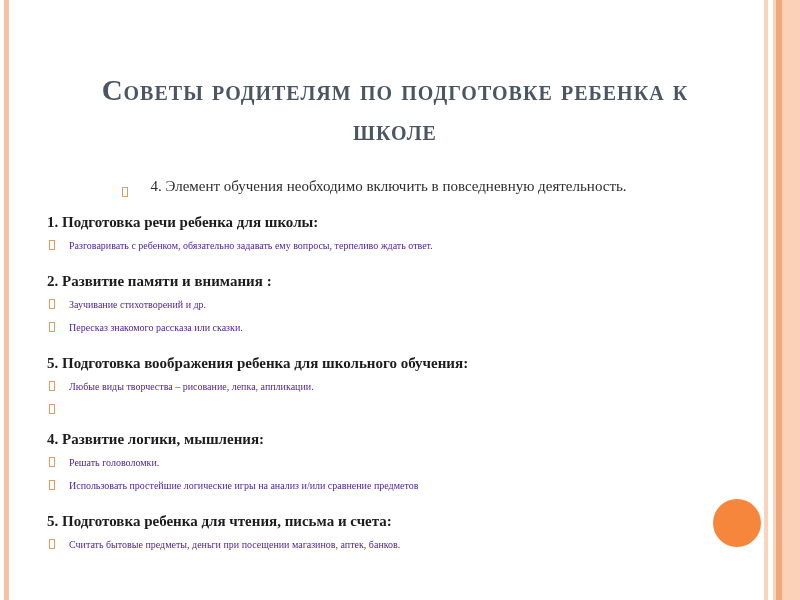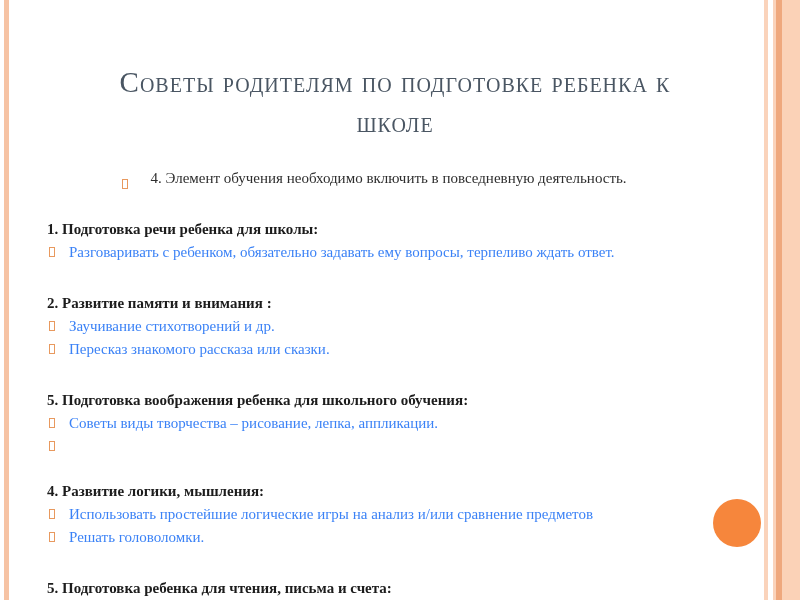--- a/index.html
+++ b/index.html
@@ -38,56 +38,56 @@
   }
   .content {
     position: absolute;
     left: 0;
     top: 0;
     width: 760px;
     padding: 54px 60px 0 47px;
     box-sizing: border-box;
   }
   .title {
-    margin: 8px 0 26px 0;
+    margin: 16px 0 26px 0;
     padding: 0 0 0 43px;
     text-align: center;
     font-size: 29px;
     line-height: 40px;
-    font-weight: normal;
+    font-weight: bold;
     font-variant: small-caps;
     letter-spacing: 1px;
     color: #4a5663;
   }
   .intro-row {
     display: flex;
     justify-content: center;
     align-items: flex-end;
     margin: 0 0 8px 0;
     font-size: 15px;
     line-height: 21px;
     color: #2e2e2e;
   }
   .section {
-    margin-top: 30px;
+    margin-top: 15px;
   }
   .section-heading {
     margin: 0 0 2px 0;
     font-size: 15px;
     line-height: 21px;
     font-weight: bold;
     color: #1c1c1c;
   }
   .item {
     display: flex;
     align-items: flex-start;
     margin: 0 0 2px 0;
-    font-size: 15px;
+    font-size: 10px;
     line-height: 21px;
-    color: #3b82f6;
+    color: #4c1d95;
   }
   .bullet-glyph {
     display: inline-block;
     flex-shrink: 0;
     width: 4px;
     height: 8px;
     border: 1px solid #e8995e;
     margin: 5px 14px 0 2px;
   }
   .intro-row .bullet-glyph {
@@ -135,36 +135,36 @@
       <div class="item">
         <span class="bullet-glyph"></span>
         <span class="item-text">Пересказ знакомого рассказа или сказки.</span>
       </div>
     </div>
 
     <div class="section">
       <p class="section-heading">5. Подготовка воображения ребенка для школьного обучения:</p>
       <div class="item">
         <span class="bullet-glyph"></span>
-        <span class="item-text">Советы виды творчества – рисование, лепка, аппликации.</span>
+        <span class="item-text">Любые виды творчества – рисование, лепка, аппликации.</span>
       </div>
       <div class="item">
         <span class="bullet-glyph"></span>
       </div>
     </div>
 
     <div class="section">
       <p class="section-heading">4. Развитие логики, мышления:</p>
       <div class="item">
         <span class="bullet-glyph"></span>
-        <span class="item-text">Использовать простейшие логические игры на анализ и/или сравнение предметов</span>
+        <span class="item-text">Решать головоломки.</span>
       </div>
       <div class="item">
         <span class="bullet-glyph"></span>
-        <span class="item-text">Решать головоломки.</span>
+        <span class="item-text">Использовать простейшие логические игры на анализ и/или сравнение предметов</span>
       </div>
     </div>
 
     <div class="section">
       <p class="section-heading">5. Подготовка ребенка для чтения, письма и счета:</p>
       <div class="item">
         <span class="bullet-glyph"></span>
         <span class="item-text">Считать бытовые предметы, деньги при посещении магазинов, аптек, банков.</span>
       </div>
 

